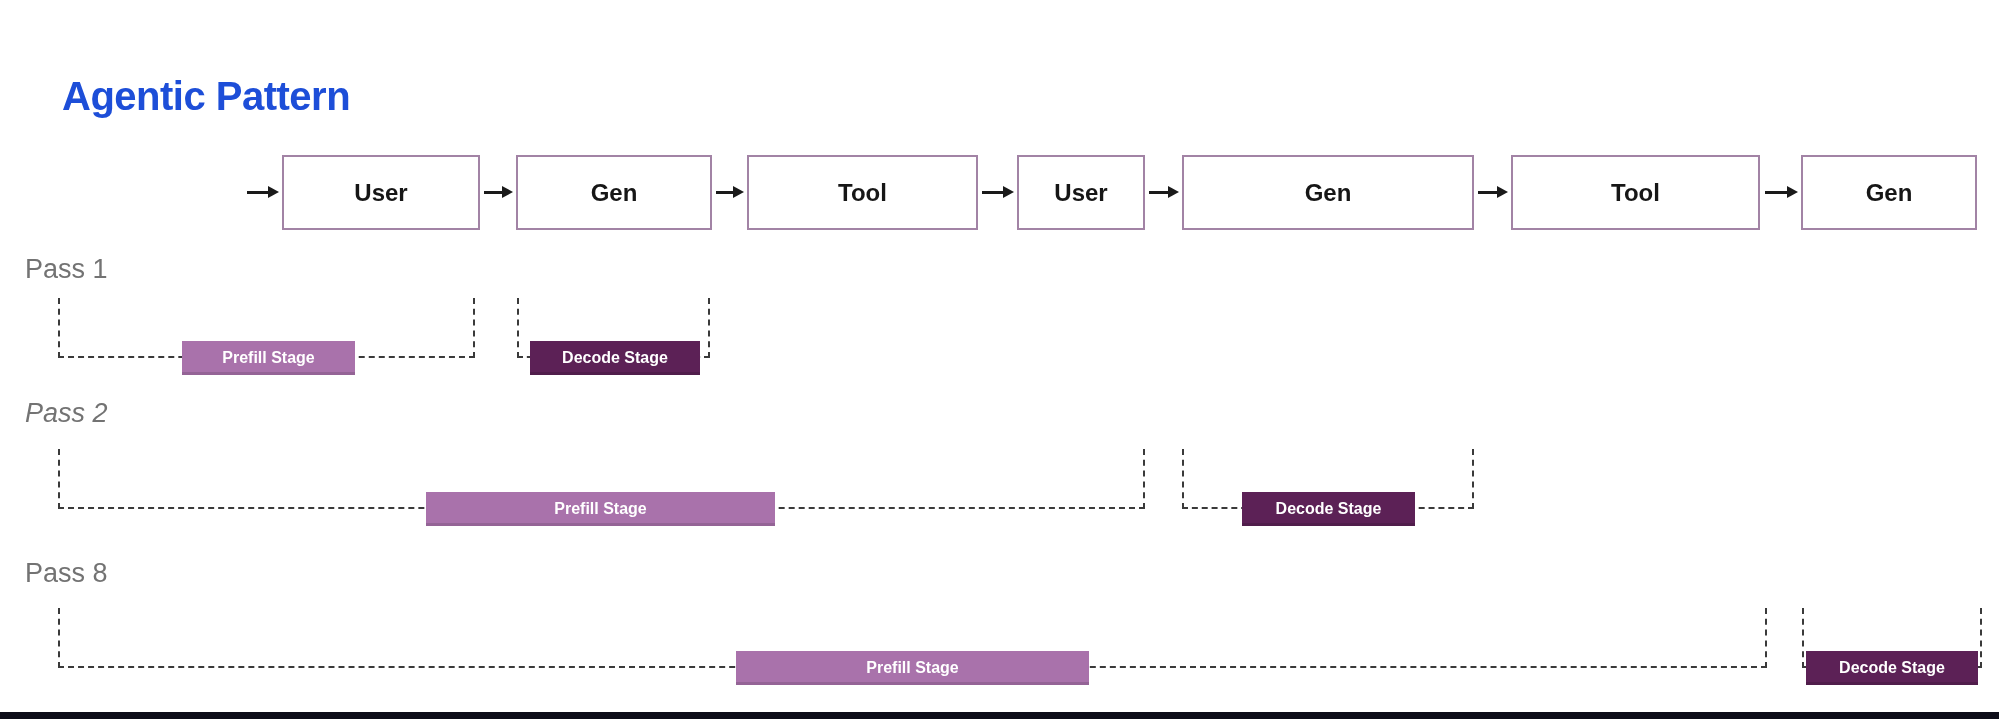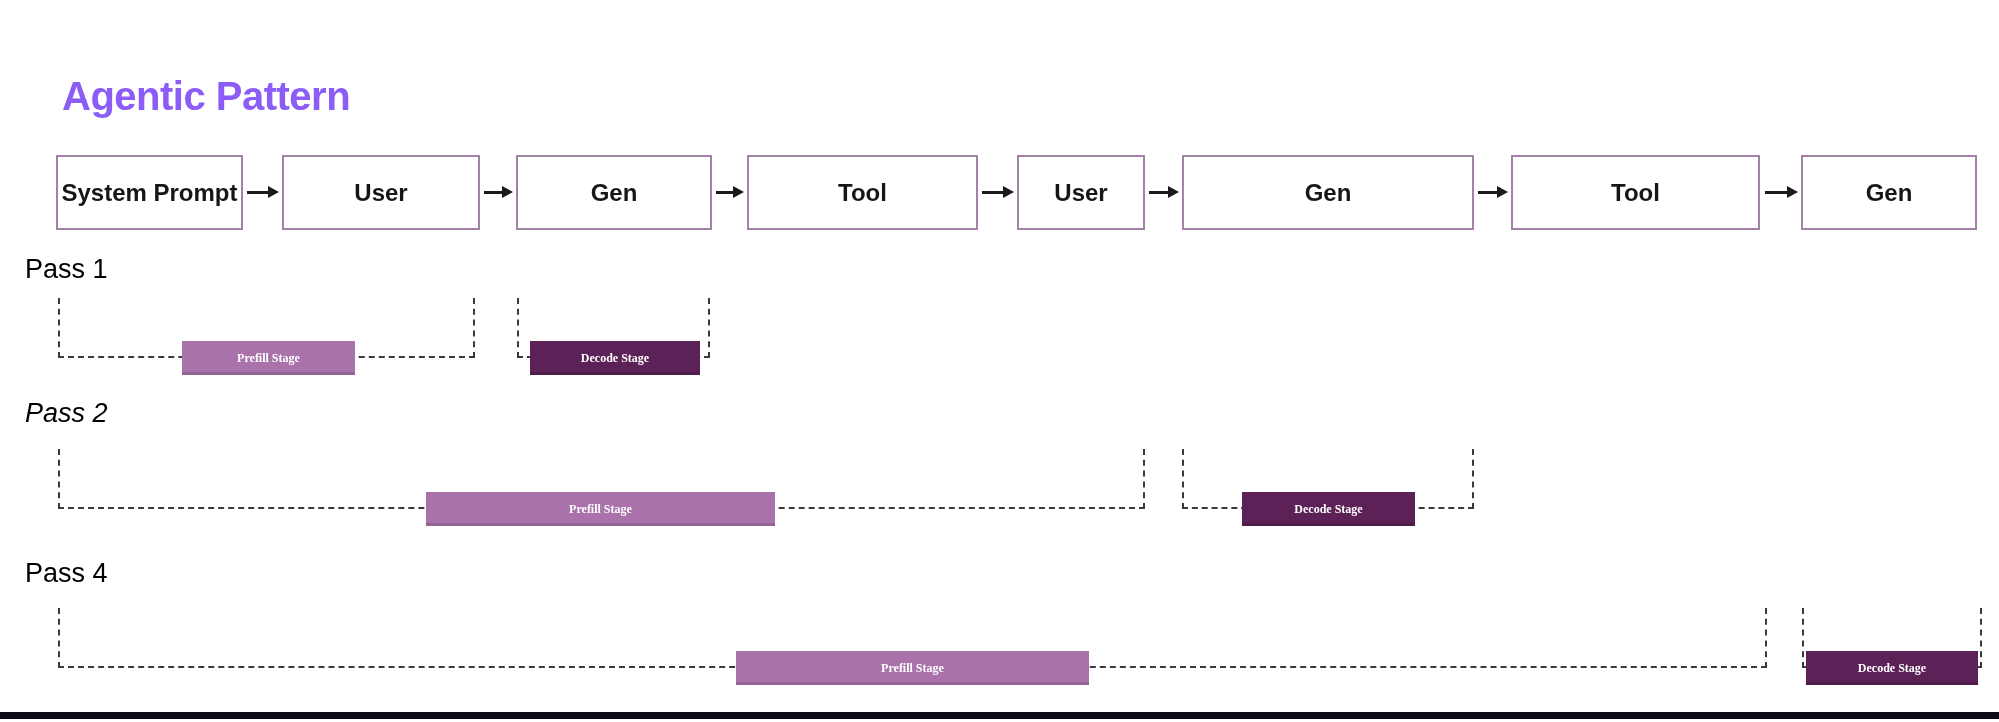--- a/index.html
+++ b/index.html
@@ -12,21 +12,21 @@
     font-family: "Liberation Sans", sans-serif;
     overflow: hidden;
   }
   .title {
     position: absolute;
     left: 62px;
     top: 74px;
     font-size: 40px;
     font-weight: 800;
     letter-spacing: -0.5px;
-    color: #8b5cf6;
+    color: #1d4ed8;
   }
   
   .flow-box {
     position: absolute;
     top: 155px;
     height: 75px;
     background: #ffffff;
     border: 2px solid #a283a5;
     display: flex;
     align-items: center;
@@ -54,21 +54,21 @@
     border-left: 11px solid #1a1a1a;
     border-top: 6.5px solid transparent;
     border-bottom: 6.5px solid transparent;
   }
   
   .pass-label {
     position: absolute;
     left: 25px;
     font-size: 27px;
     font-weight: 500;
-    color: #000000;
+    color: #737373;
   }
   
   .bracket {
     position: absolute;
     border-left: 2px dashed #3a3a3a;
     border-right: 2px dashed #3a3a3a;
     border-bottom: 2px dashed #3a3a3a;
     height: 60px;
   }
   
@@ -76,47 +76,43 @@
     position: absolute;
     height: 34px;
     display: flex;
     align-items: center;
     justify-content: center;
     z-index: 2;
     box-shadow: inset 0 -3px 0 rgba(0,0,0,0.12);
   }
   .stage-bar .bar-label {
     color: #ffffff;
-    font-size: 12px;
+    font-size: 16px;
     font-weight: 700;
     white-space: nowrap;
-    font-family: Liberation Serif, serif;
   }
   .prefill { background: #a972ab; }
   .decode  { background: #5c2156; text-align: center; }
   
   .bottom-rule {
     position: absolute;
     left: 0;
     top: 712px;
     width: 1999px;
     height: 7px;
     background: #0c0c18;
   }
 </style>
 </head>
 <body>
 
 <div class="canvas">
 
   <h1 class="title">Agentic Pattern</h1>
 
-  <div class="flow-box" style="left:56px;   width:187px;">
-    <span class="box-label">System Prompt</span>
-  </div>
   <div class="flow-box" style="left:282px;  width:198px;">
     <span class="box-label">User</span>
   </div>
   <div class="flow-box" style="left:516px;  width:196px;">
     <span class="box-label">Gen</span>
   </div>
   <div class="flow-box" style="left:747px;  width:231px;">
     <span class="box-label">Tool</span>
   </div>
   <div class="flow-box" style="left:1017px; width:128px;">
@@ -153,21 +149,21 @@
   <div class="pass-label" style="top:398px;font-style:italic;">Pass 2</div>
   <div class="bracket" style="left:58px;   top:449px; width:1087px;"></div>
   <div class="stage-bar prefill" style="left:426px; top:492px; width:349px;">
     <span class="bar-label">Prefill Stage</span>
   </div>
   <div class="bracket" style="left:1182px; top:449px; width:292px;"></div>
   <div class="stage-bar decode" style="left:1242px; top:492px; width:173px;">
     <span class="bar-label">Decode Stage</span>
   </div>
 
-  <div class="pass-label" style="top:558px;">Pass 4</div>
+  <div class="pass-label" style="top:558px;">Pass 8</div>
   <div class="bracket" style="left:58px;   top:608px; width:1709px;"></div>
   <div class="stage-bar prefill" style="left:736px; top:651px; width:353px;">
     <span class="bar-label">Prefill Stage</span>
   </div>
   <div class="bracket" style="left:1802px; top:608px; width:180px;"></div>
   <div class="stage-bar decode" style="left:1806px; top:651px; width:172px;">
     <span class="bar-label">Decode Stage</span>
   </div>
 
   <div class="bottom-rule"></div>

